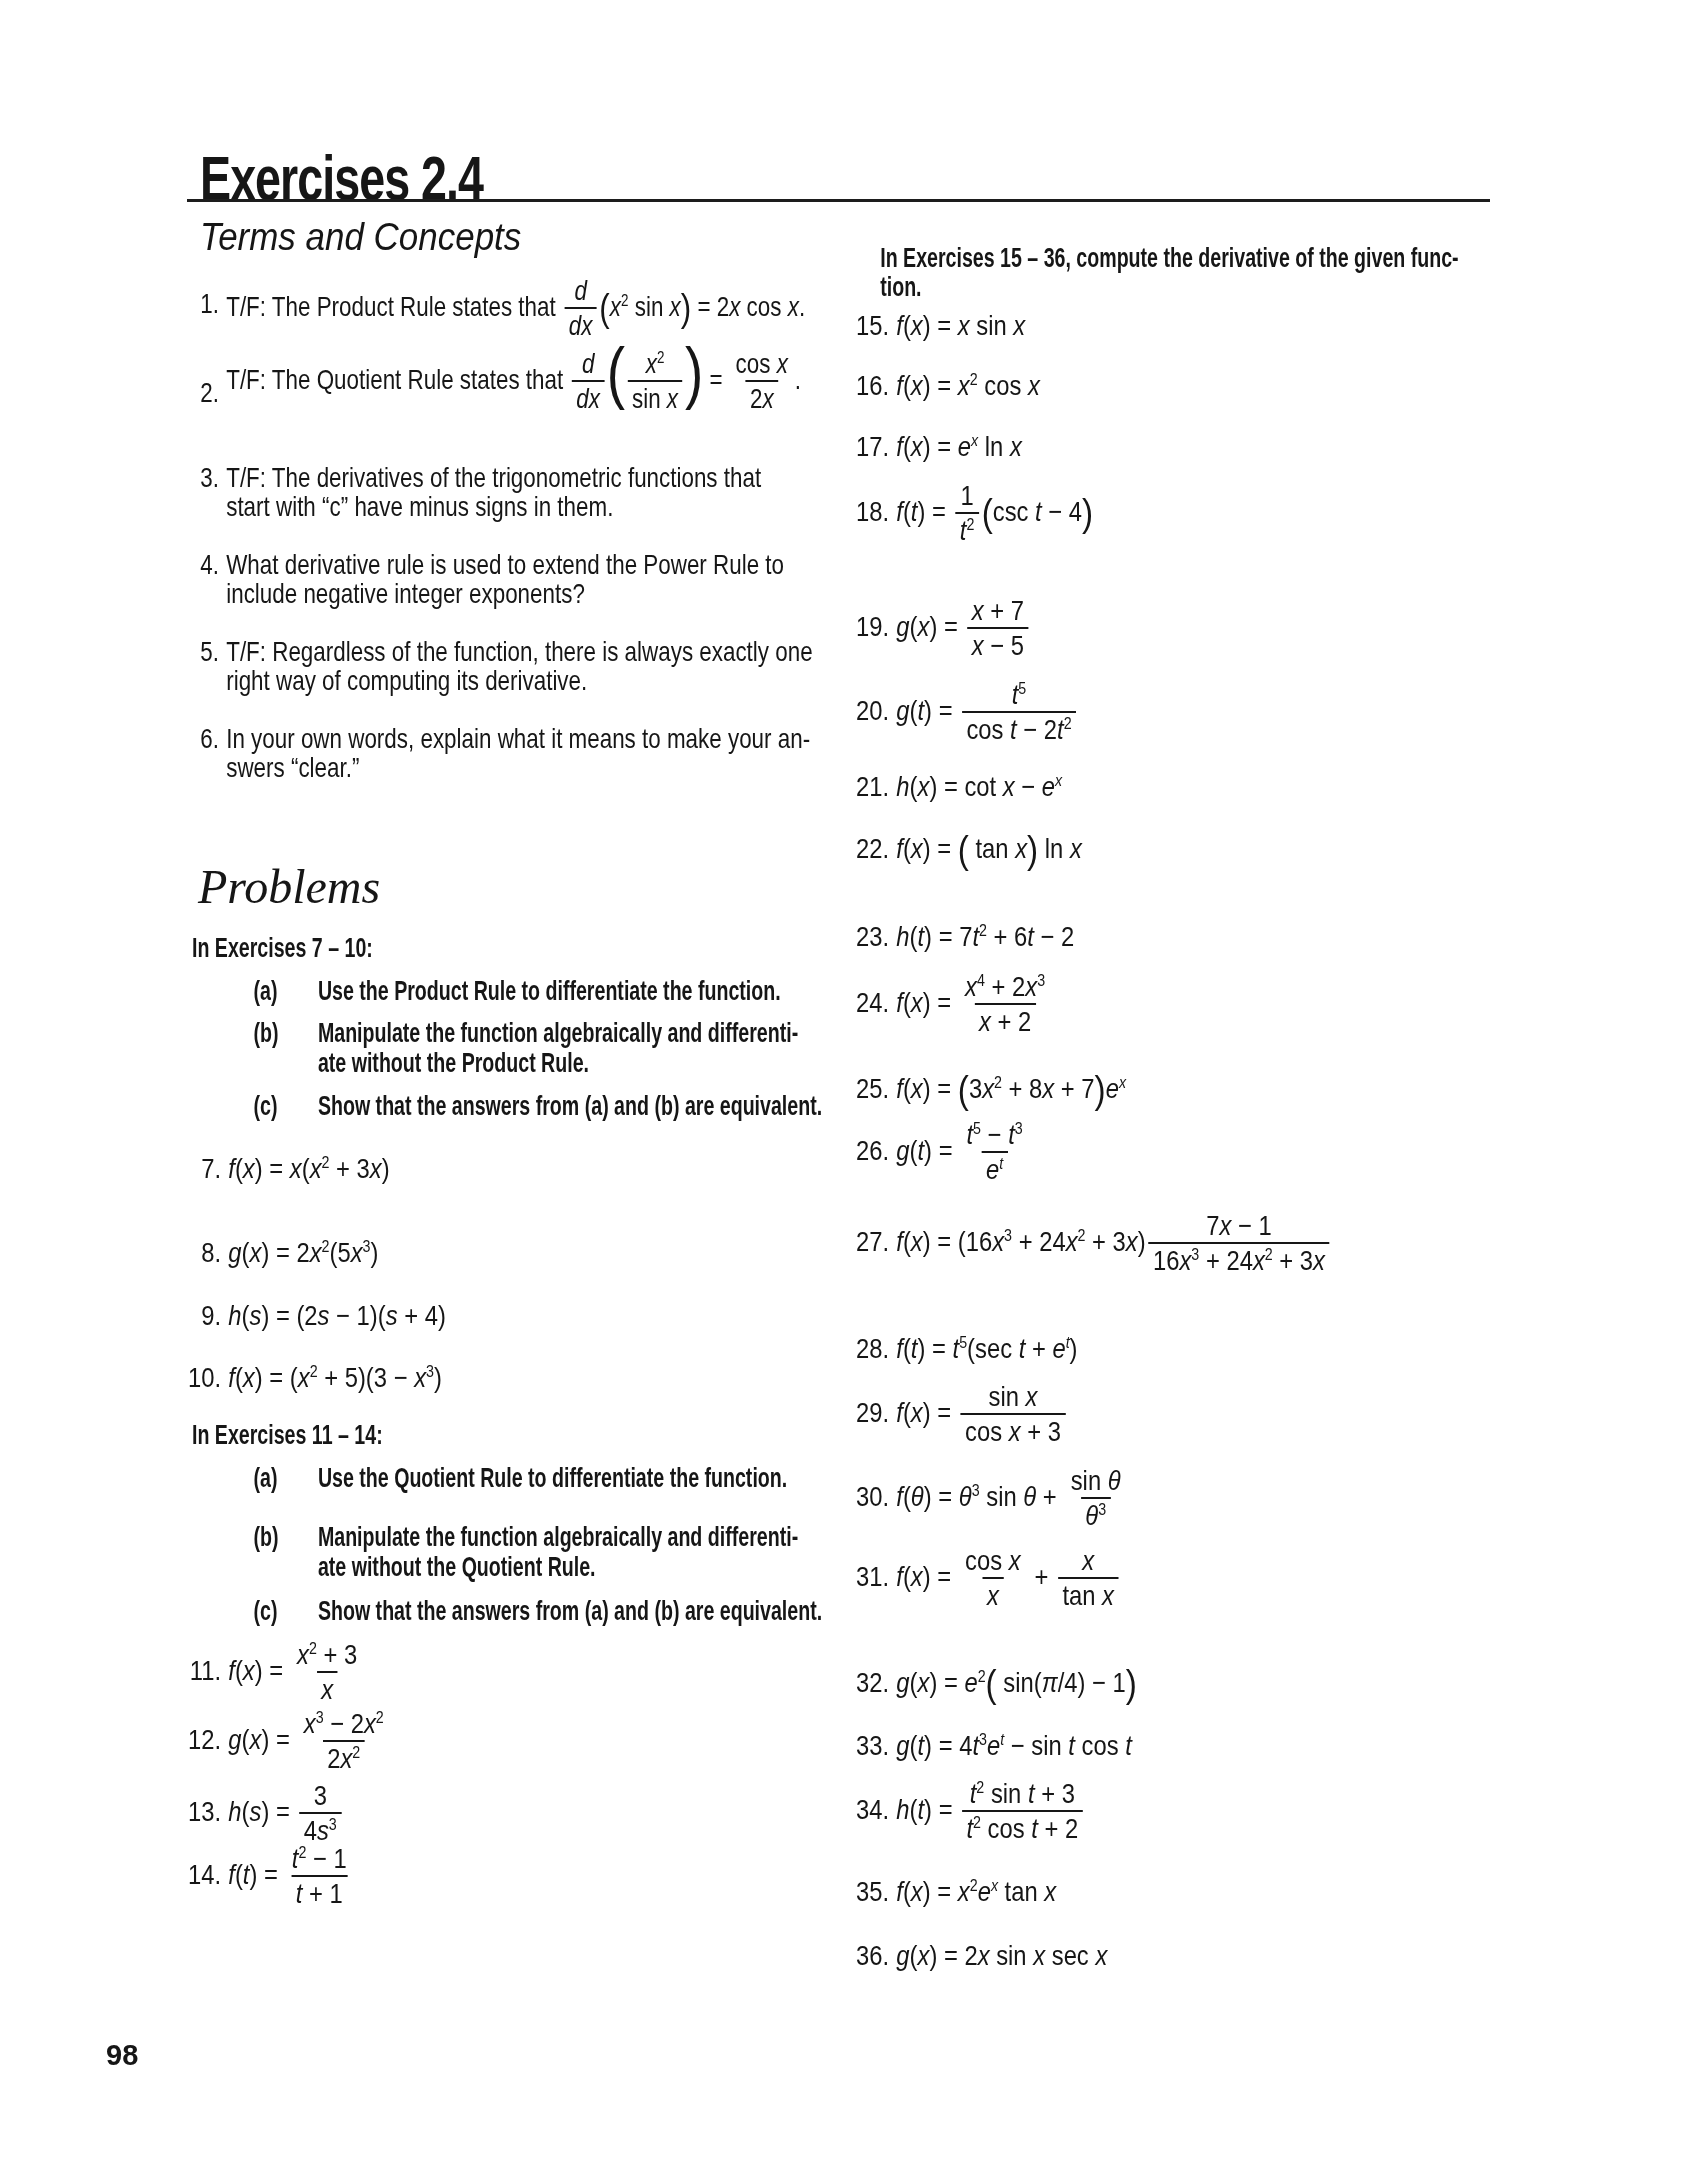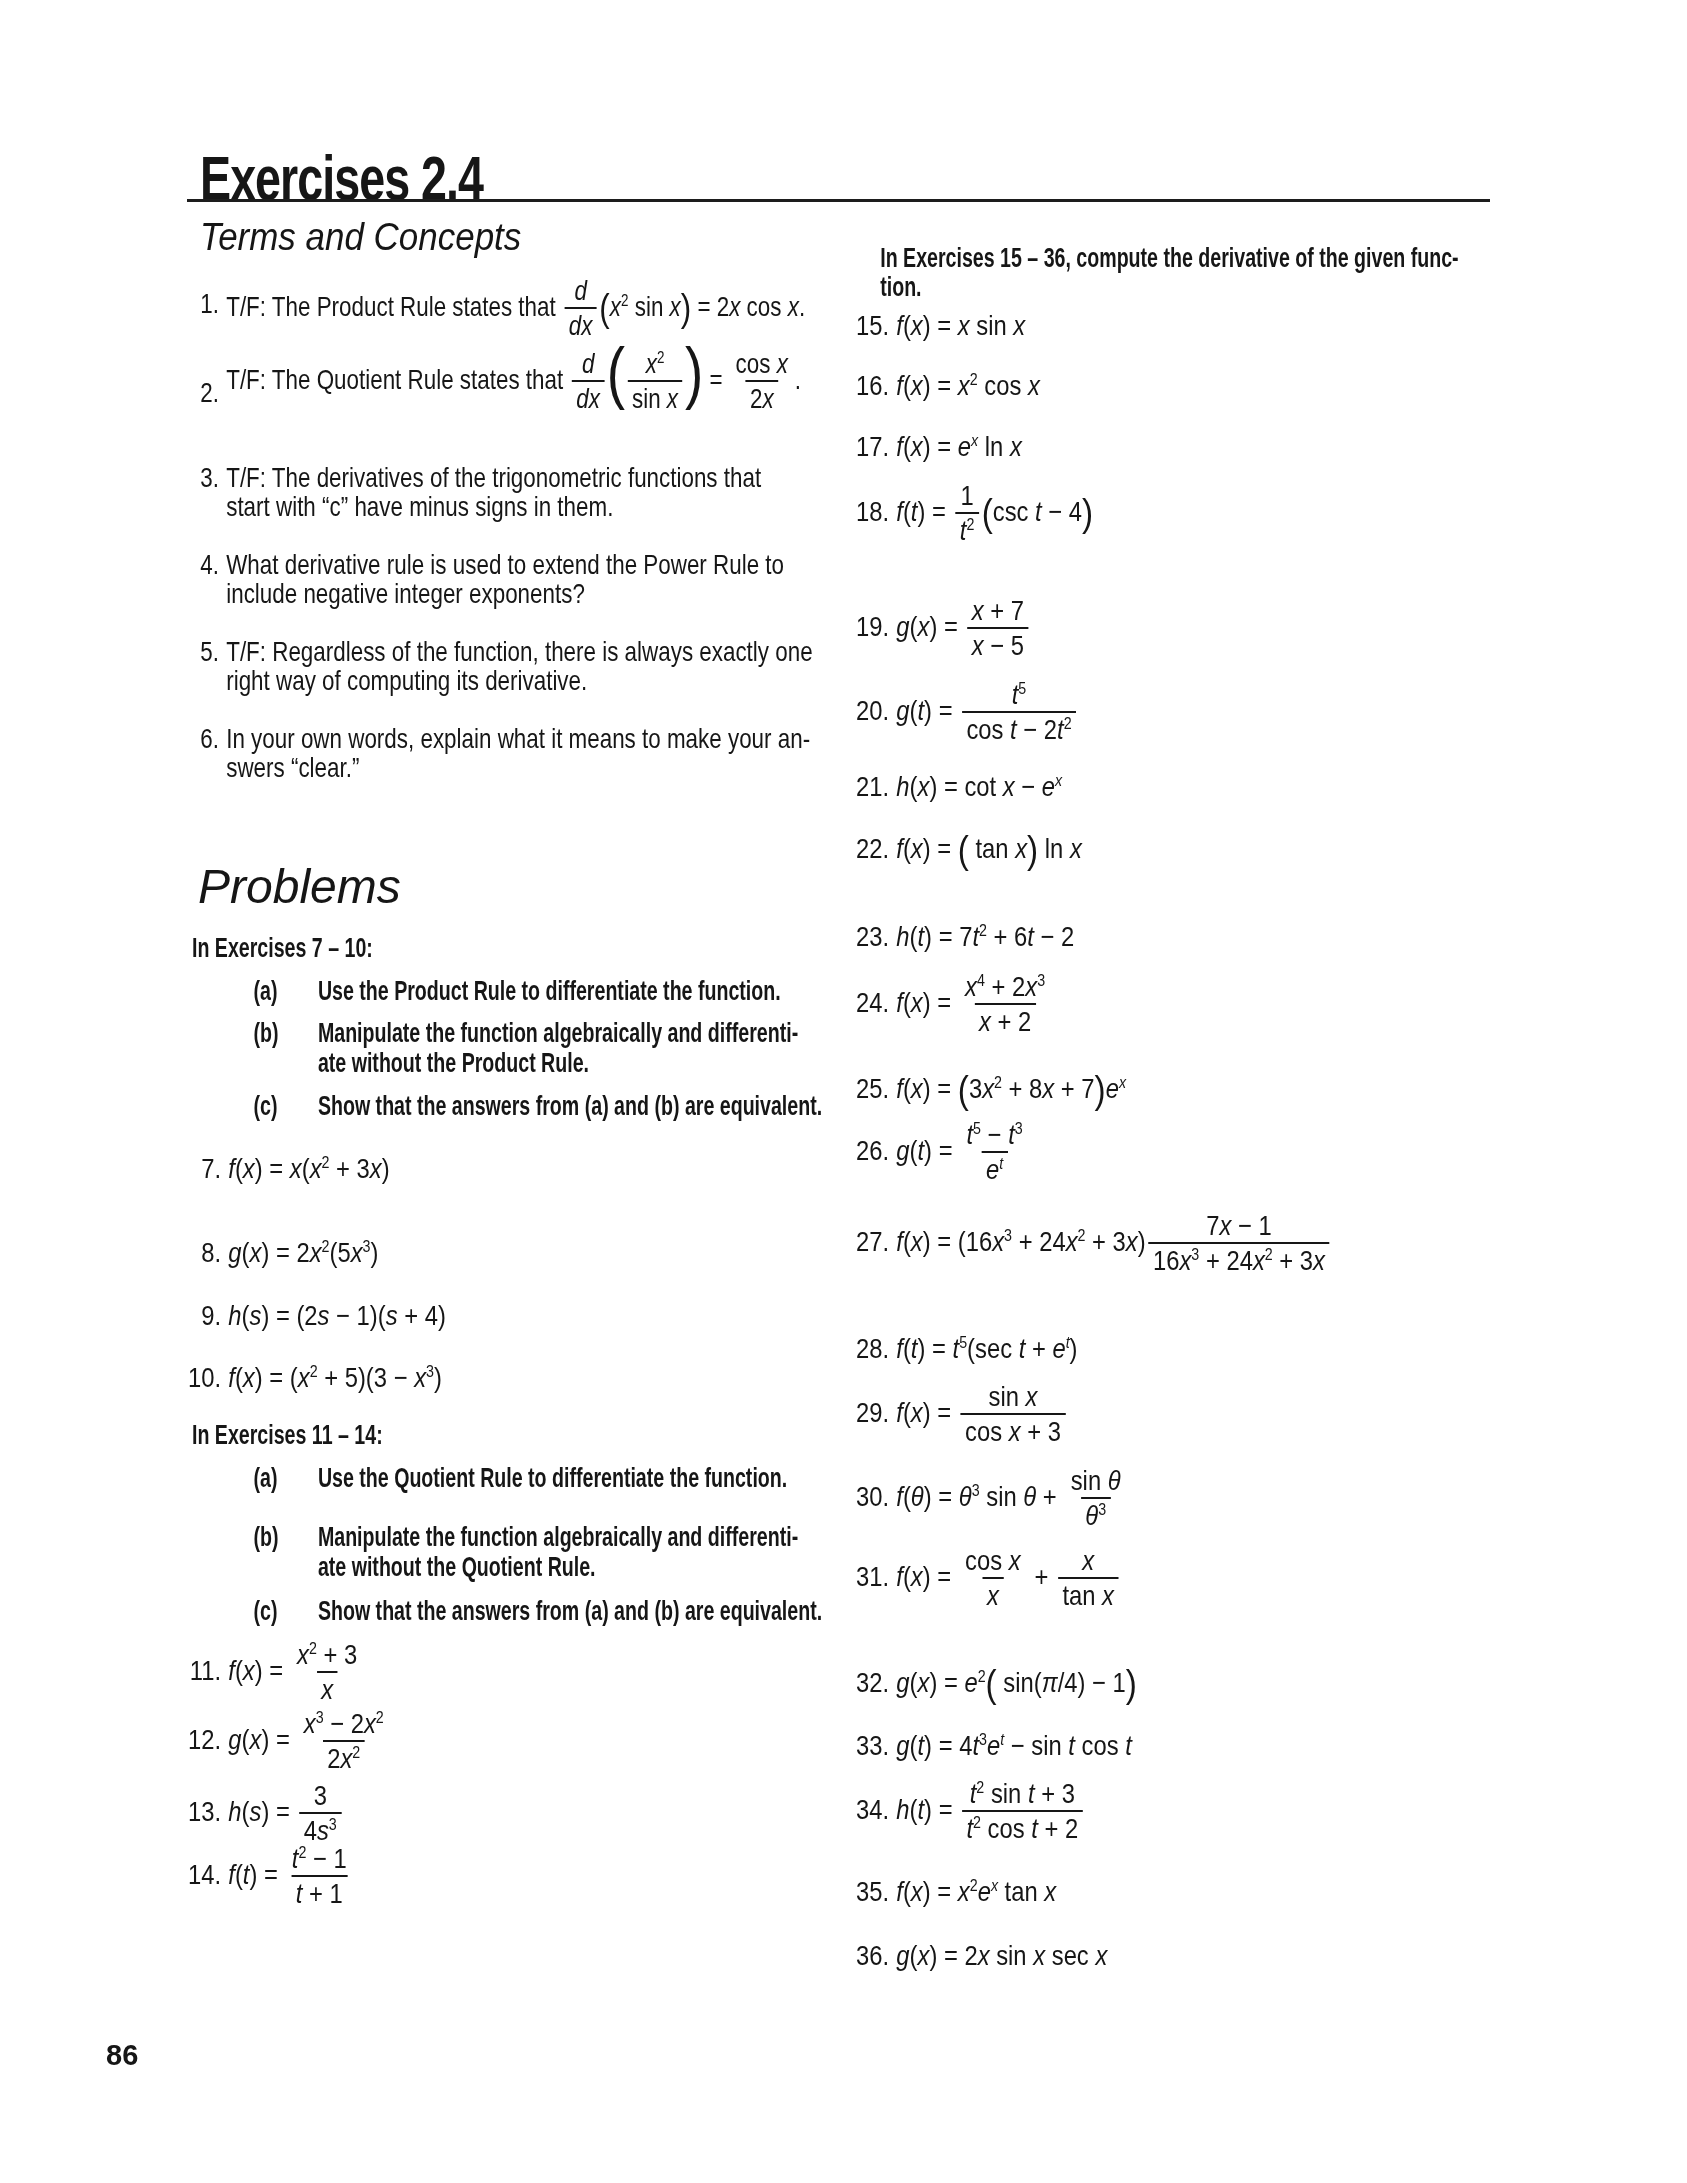--- a/index.html
+++ b/index.html
@@ -13,21 +13,21 @@
   .fr .nu{display:block;padding:0 5.3px 0.7px;}
   .fr .de{display:block;border-top:2px solid #161616;padding:1.3px 5.3px 0;}
   .b1{font-size:1.4em;line-height:0;vertical-align:-0.12em;}
   .b2{font-size:2.45em;line-height:0;vertical-align:-0.1em;font-weight:300;}
 
   .title{position:absolute;left:200px;top:142px;font-size:63px;font-weight:bold;letter-spacing:-1.3px;
          transform:scaleX(0.74);transform-origin:left top;white-space:nowrap;}
   .rule{position:absolute;left:187px;top:199px;width:1303px;height:2.6px;background:#1d1d1d;}
   .h-terms{position:absolute;left:200px;top:216px;font-size:38px;font-style:italic;
            transform:scaleX(0.92);transform-origin:left top;white-space:nowrap;}
-  .h-problems{position:absolute;left:198px;top:859px;font-size:48px;font-style:italic;white-space:nowrap;}
+  .h-problems{position:absolute;left:198px;top:859px;font-size:48px;font-style:italic;white-space:nowrap;font-family:Liberation Serif, serif;}
   .grp{position:absolute;left:192px;font-size:28px;font-weight:bold;white-space:nowrap;
        transform:scaleX(0.70);transform-origin:left top;}
   #grp1{top:932px;} #grp2{top:1419px;}
   .intro{position:absolute;left:855px;top:215px;font-size:28px;font-weight:bold;line-height:29px;
          padding-left:36px;white-space:nowrap;transform:scaleX(0.70);transform-origin:left top;}
   .pagenum{position:absolute;left:106px;top:2039px;font-size:29px;font-weight:bold;}
 
   ol.abs-col{position:absolute;top:0;left:187px;margin:0;padding:0;list-style:none;width:797px;}
   #r-items{left:855px;}
 
@@ -164,15 +164,15 @@
       <li class="m" style="top: 1667px;"><span class="no">32.</span><span class="bd"><i>g</i>(<i>x</i>) = <i>e</i><sup>2</sup><span class="b1">(</span> sin(<i>π</i>/4) − 1<span class="b1">)</span></span></li>
       <li class="m" style="top: 1730px;"><span class="no">33.</span><span class="bd"><i>g</i>(<i>t</i>) = 4<i>t</i><sup>3</sup><i>e</i><sup><i>t</i></sup> − sin <i>t</i> cos <i>t</i></span></li>
       <li class="m" style="top: 1778px;"><span class="no">34.</span><span class="bd"><i>h</i>(<i>t</i>) = <span class="fr">
             <span class="nu"><i>t</i><sup>2</sup> sin <i>t</i> + 3</span>
             <span class="de"><i>t</i><sup>2</sup> cos <i>t</i> + 2</span>
           </span></span></li>
       <li class="m" style="top: 1876px;"><span class="no">35.</span><span class="bd"><i>f</i>(<i>x</i>) = <i>x</i><sup>2</sup><i>e</i><sup><i>x</i></sup> tan <i>x</i></span></li>
       <li class="m" style="top: 1940px;"><span class="no">36.</span><span class="bd"><i>g</i>(<i>x</i>) = 2<i>x</i> sin <i>x</i> sec <i>x</i></span></li>
     </ol>
 
-  <div class="pagenum">86</div>
+  <div class="pagenum">98</div>
 </div>
 
 
 </body></html>

